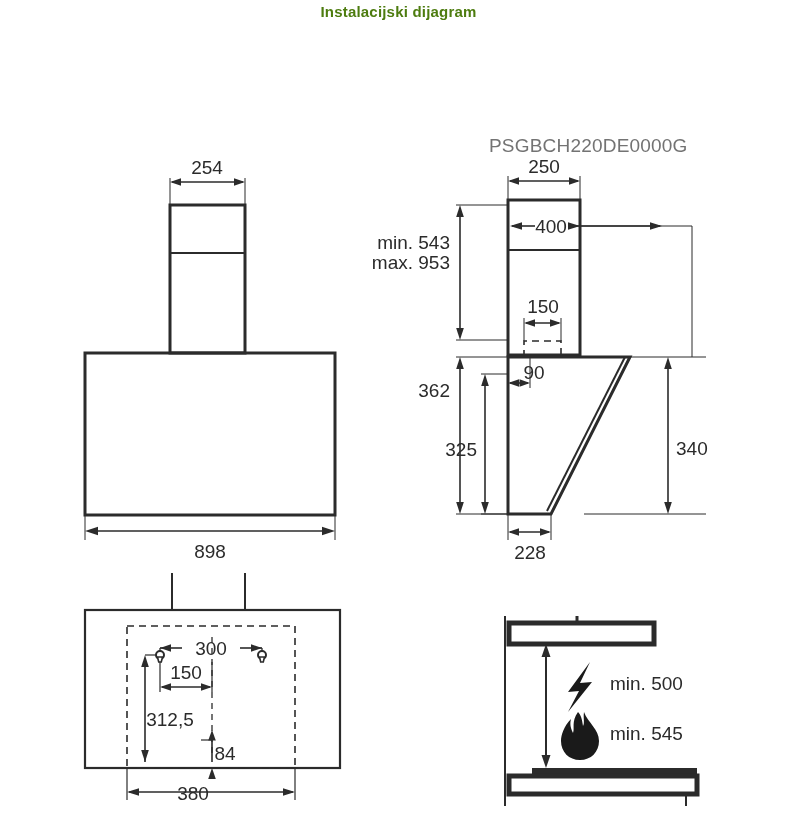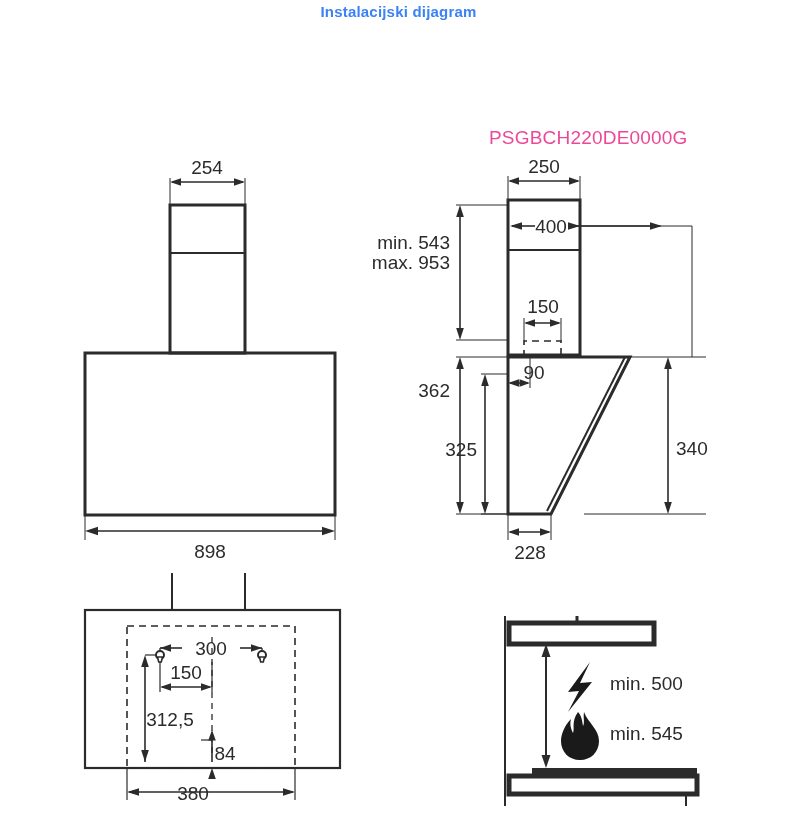--- a/index.html
+++ b/index.html
@@ -15,29 +15,29 @@
     overflow: hidden;
   }
   #page-title {
     position: absolute;
     top: 3px;
     left: 0;
     width: 797px;
     text-align: center;
     font-size: 15px;
     font-weight: bold;
-    color: #3b82f6;
+    color: #4d7c0f;
     letter-spacing: 0.2px;
   }
   #model-label {
     position: absolute;
     left: 489px;
-    top: 127px;
+    top: 135px;
     font-size: 19px;
-    color: #ec4899;
+    color: #737373;
     letter-spacing: 0.2px;
     white-space: nowrap;
   }
   .diagram-svg {
     position: absolute;
     left: 0;
     top: 0;
   }
   text {
     font-family: "Liberation Sans", sans-serif;

